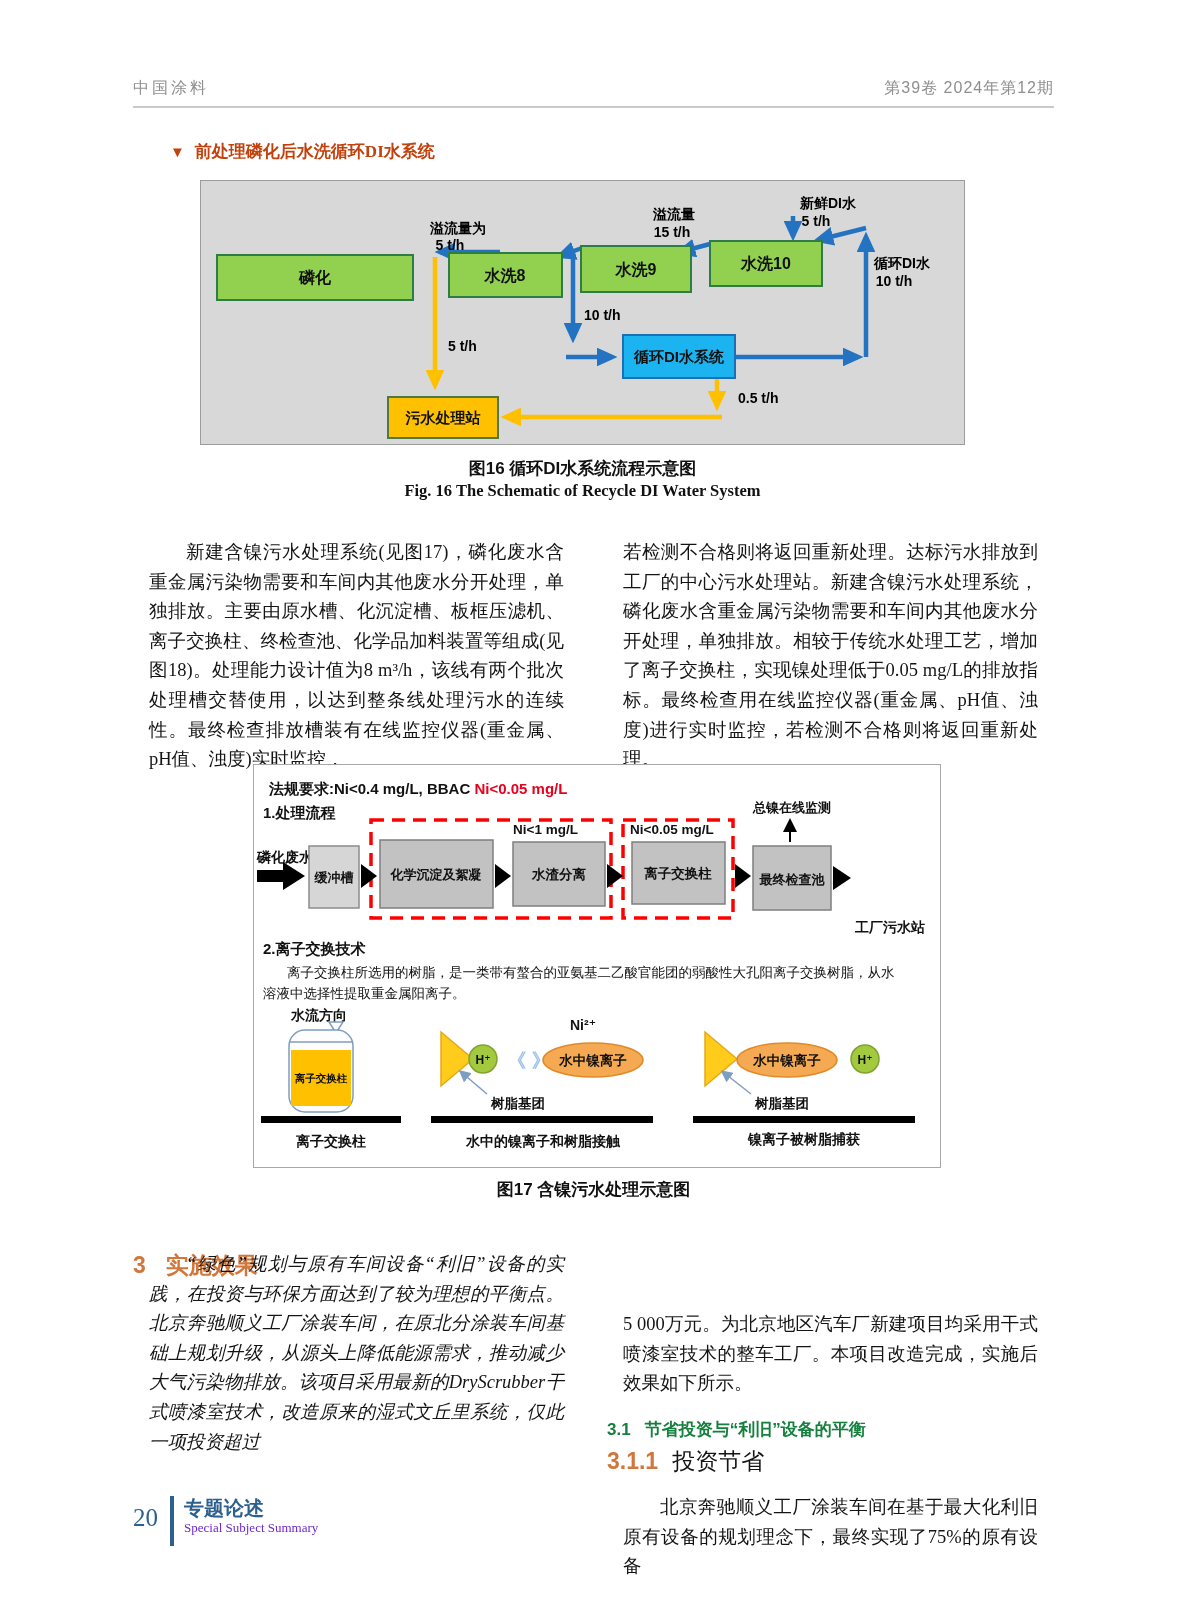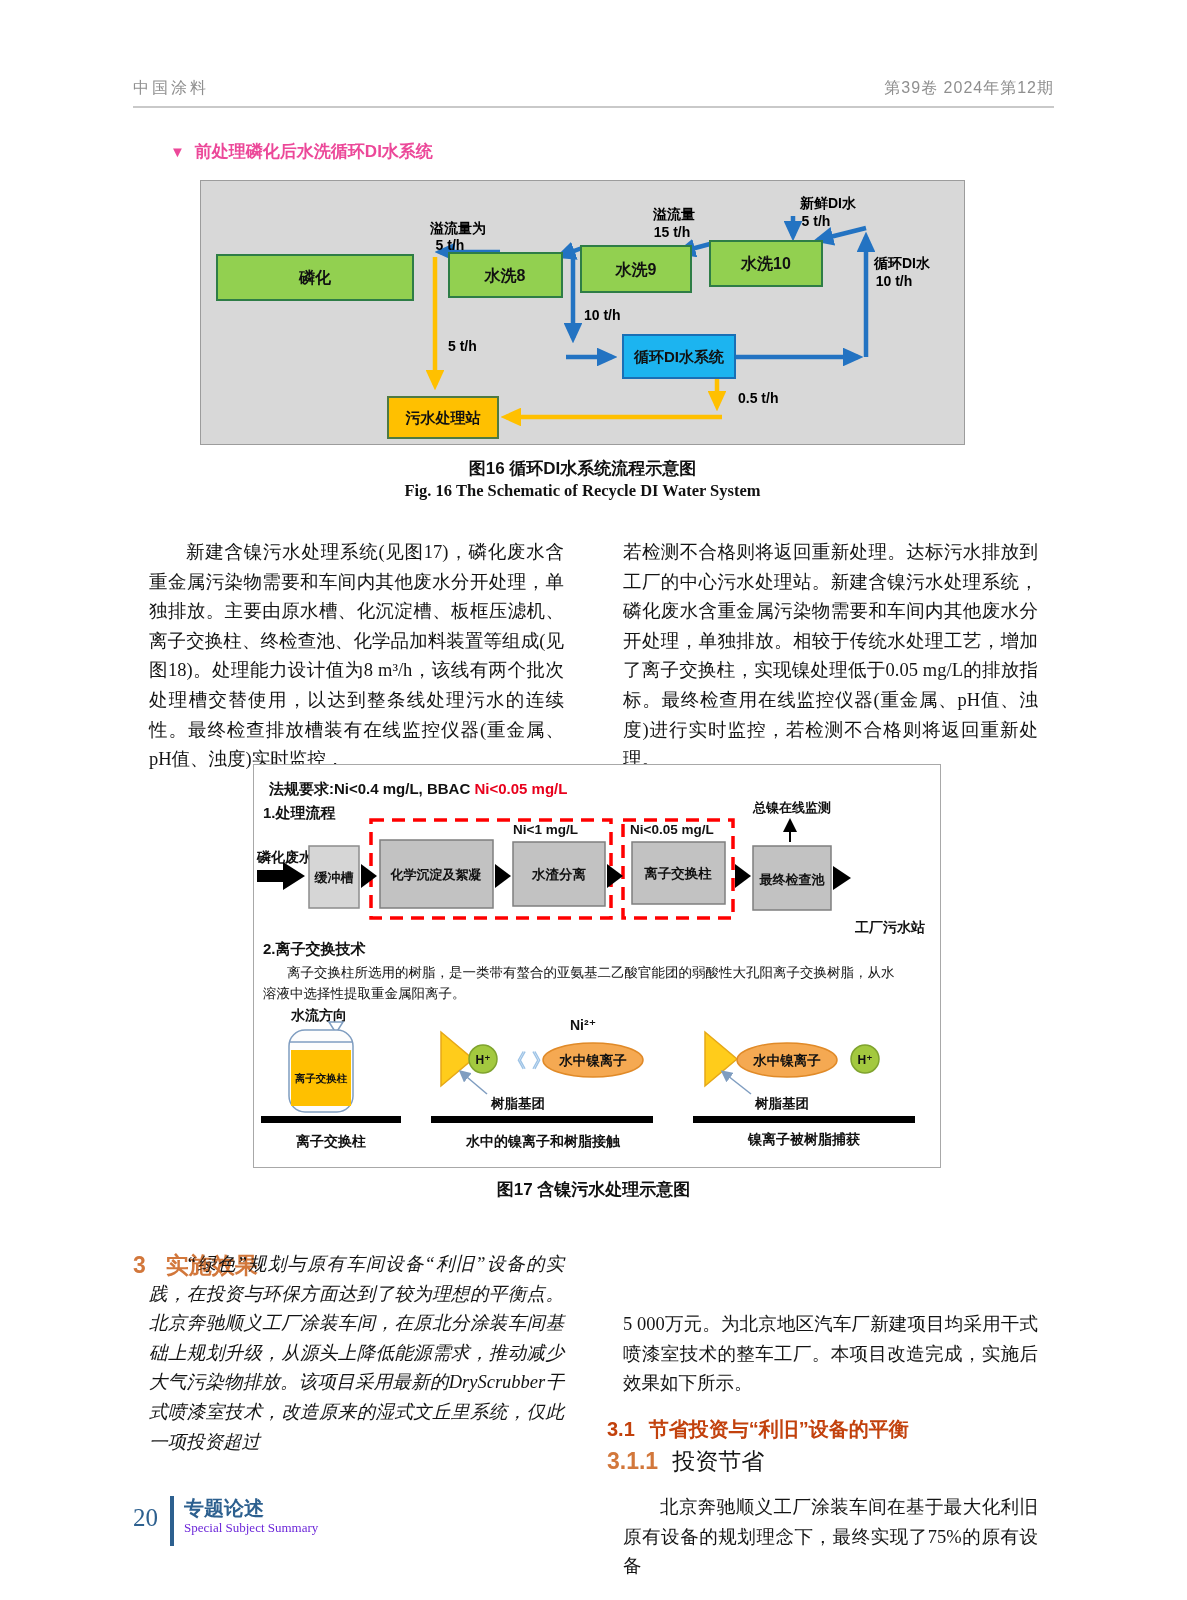--- a/index.html
+++ b/index.html
@@ -2,30 +2,30 @@
 <html><head>
 <meta charset="utf-8">
 <style>
   html,body{margin:0;padding:0;background:#ffffff;}
   #page{position:relative;width:1187px;height:1600px;background:#ffffff;overflow:hidden;
         font-family:"Liberation Serif","DejaVu Serif",serif;color:#1a1a1a;}
   .abs{position:absolute;}
   .hdr{font-family:"Liberation Sans","DejaVu Sans",sans-serif;color:#8f8f8f;font-size:16px;letter-spacing:3px;}
   .hdr-right{letter-spacing:1px;}
   .rule{background:#c9c9c9;height:2px;}
-  .fig-pretitle{font-family:Liberation Sans, sans-serif;font-weight:bold;font-size:17px;color:#ec4899;}
+  .fig-pretitle{font-family:Liberation Serif, serif;font-weight:bold;font-size:17px;color:#c2410c;}
   .fig-pretitle .tri{margin-right:10px;font-size:15px;}
   .cap-cn{font-family:"Liberation Sans","DejaVu Sans",sans-serif;font-weight:bold;font-size:17px;text-align:center;color:#111;}
   .cap-en{font-family:"Liberation Serif","DejaVu Serif",serif;font-weight:bold;font-size:16.5px;text-align:center;color:#111;}
   .bodycol{width:447px;font-size:18.5px;line-height:29.6px;text-align:justify;color:#141414;}
   .bodycol p{margin:16px;}
   .indent{text-indent:2em;}
   .sec3{font-family:"Liberation Sans","DejaVu Sans",sans-serif;font-weight:bold;font-size:23px;color:#d2773b;}
   .sec3 .num{margin-right:20px;}
-  .h31{font-family:"Liberation Sans","DejaVu Sans",sans-serif;font-weight:bold;font-size:20px;color:#c2410c;margin:4px 0 3px 0;}
+  .h31{font-family:"Liberation Sans","DejaVu Sans",sans-serif;font-weight:bold;font-size:17px;color:#15803d;margin:4px 0 3px 0;}
   .h31 .num{margin-right:14px;}
   .h311{font-size:23px;color:#141414;margin:2px 0 3px 0;}
   .h311 .num{color:#d2773b;font-family:"Liberation Sans","DejaVu Sans",sans-serif;font-weight:bold;margin-right:14px;}
   .footer{display:flex;align-items:flex-start;}
   .footer .pg{font-size:25px;color:#2d608f;margin-top:8px;}
   .footer .bar{width:4px;height:50px;background:#2d608f;margin:0 10px 0 12px;}
   .footer .cn{font-family:"Liberation Sans","DejaVu Sans",sans-serif;font-weight:bold;font-size:20px;color:#2d608f;line-height:24px;}
   .footer .en{font-size:13px;color:#6d28d9;line-height:16px;}
   svg text{font-family:"Liberation Sans","DejaVu Sans",sans-serif;}
 </style>

